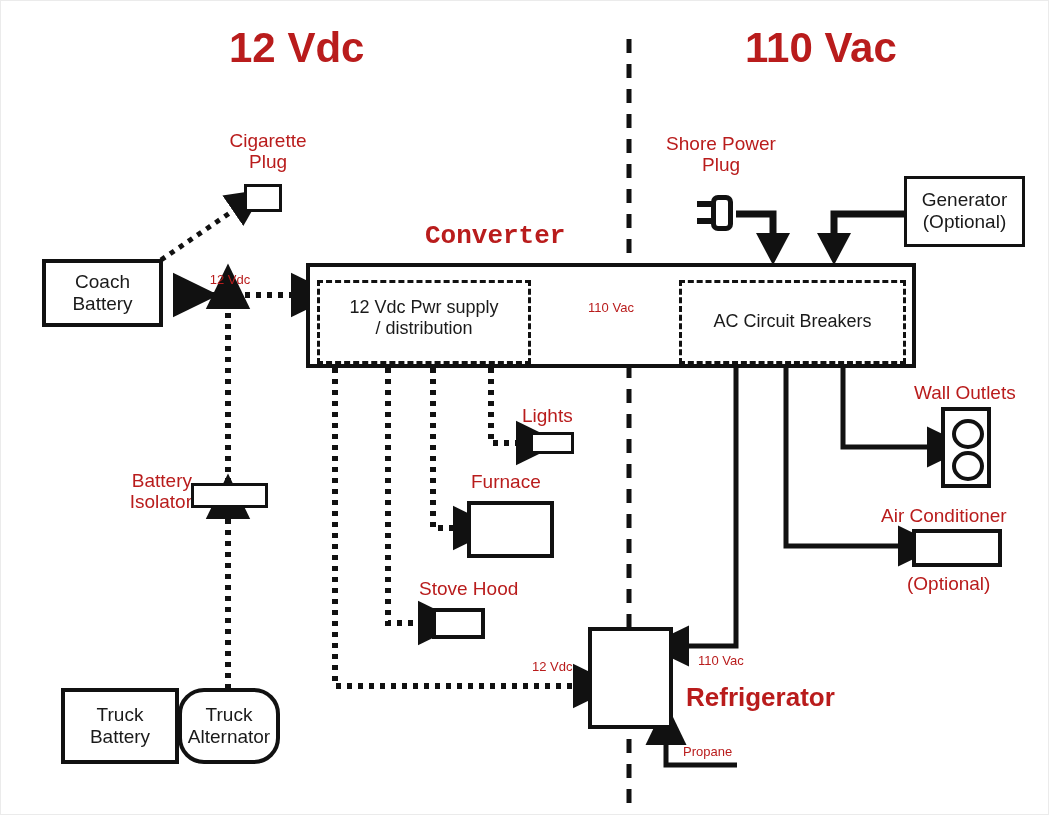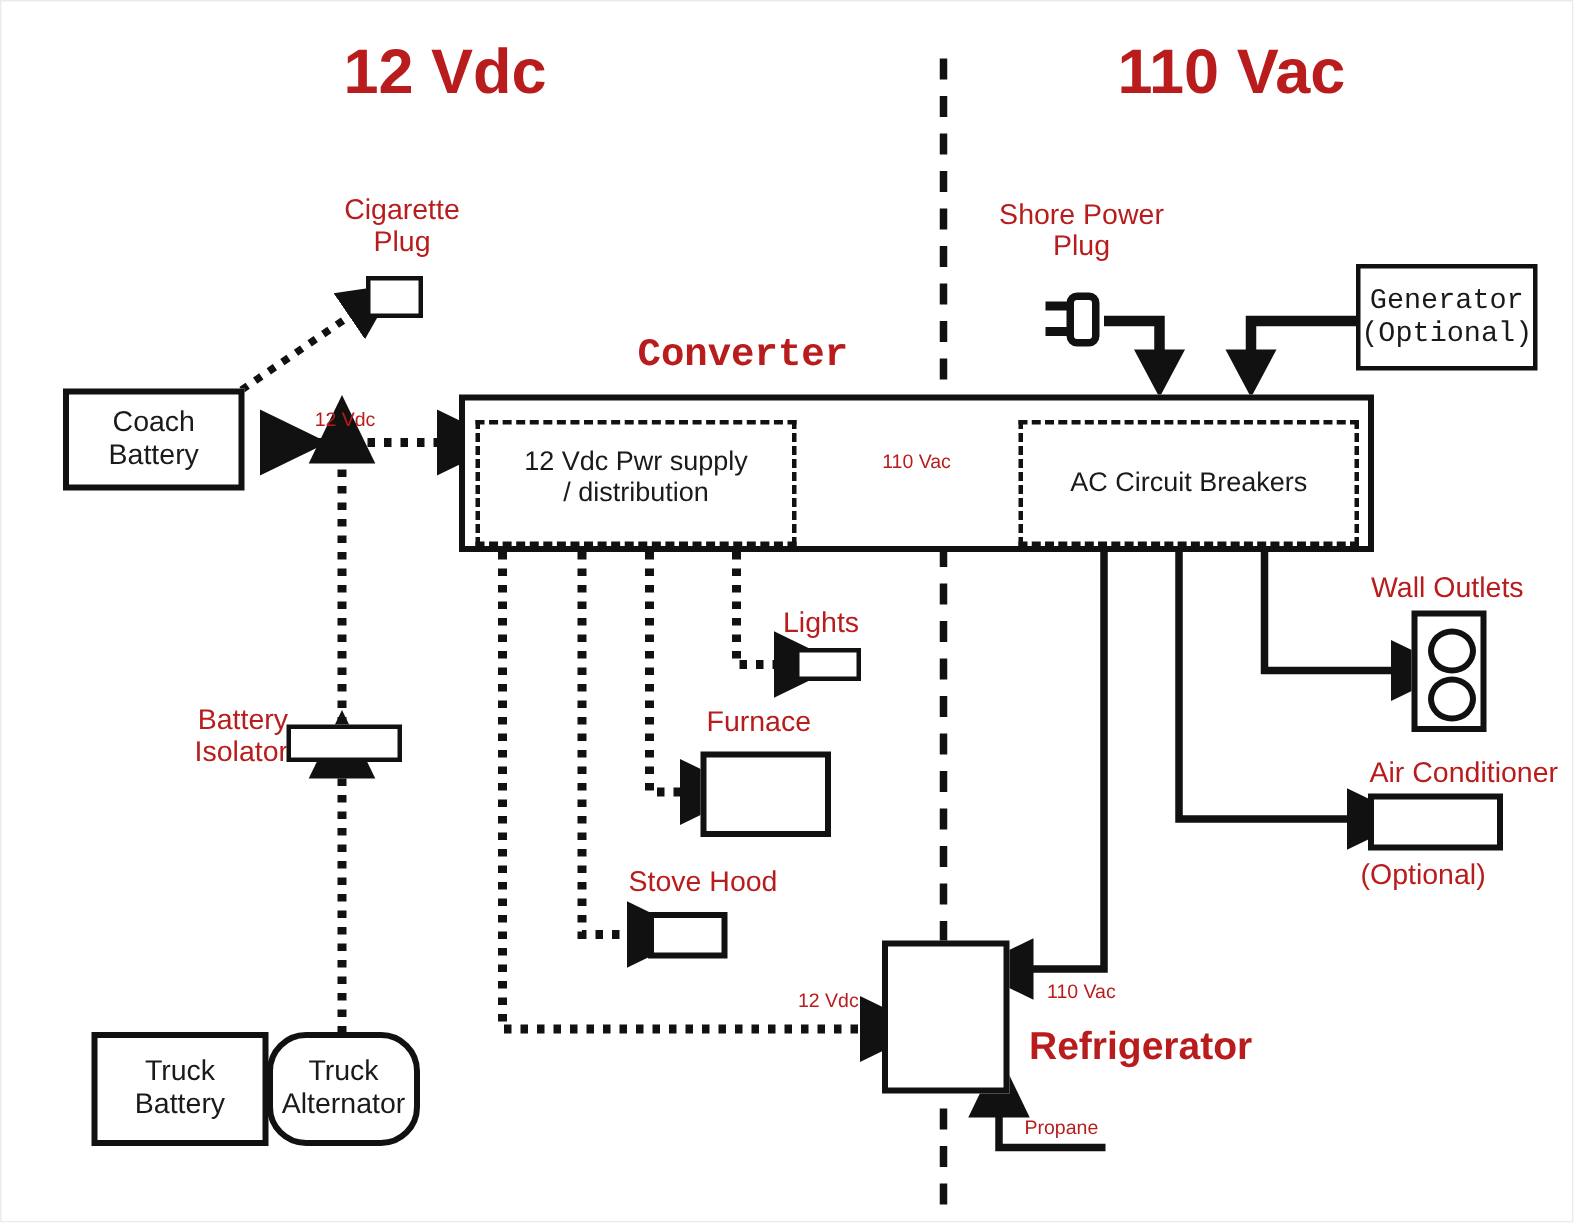--- a/index.html
+++ b/index.html
@@ -195,30 +195,30 @@
 
   <div class="lbl lbl-reg" style="left:418px; top:578px;">Stove Hood</div>
   <div class="box" style="left:431px; top:607px; width:53px; height:31px;"></div>
 
   <div class="lbl lbl-reg ctr" style="left:646px; top:133px; width:148px;">Shore Power<br>Plug</div>
   <div class="plug-body" style="left:710px; top:194px; width:22px; height:36px;"></div>
   <div class="plug-prong" style="left:696px; top:200px; width:16px; height:6px;"></div>
   <div class="plug-prong" style="left:696px; top:217px; width:16px; height:6px;"></div>
 
   <div class="box-thin" style="left:903px; top:175px; width:121px; height:71px;">
-    <div class="boxtext lbl-reg" style="top:10px;font-family:Liberation Mono, monospace;">Generator<br>(Optional)</div>
+    <div class="boxtext lbl-reg" style="top:10px;">Generator<br>(Optional)</div>
   </div>
 
   <div class="lbl lbl-reg" style="left:913px; top:382px;">Wall Outlets</div>
   <div class="box" style="left:940px; top:406px; width:50px; height:81px;">
     <div class="outlet-hole" style="left:7px; top:8px; width:32px; height:30px;"></div>
     <div class="outlet-hole" style="left:7px; top:40px; width:32px; height:30px;"></div>
   </div>
 
-  <div class="lbl lbl-reg" style="left:880px; top:505px;margin-left:32px;">Air Conditioner</div>
+  <div class="lbl lbl-reg" style="left:880px; top:505px;">Air Conditioner</div>
   <div class="box" style="left:911px; top:528px; width:90px; height:38px;"></div>
   <div class="lbl lbl-reg" style="left:906px; top:573px;">(Optional)</div>
 
   <div class="box" style="left:587px; top:626px; width:85px; height:102px;"></div>
   <div class="lbl title-mid" style="left:685px; top:682px;">Refrigerator</div>
 
   <div class="lbl lbl-sm" style="left:531px; top:659px;">12 Vdc</div>
   <div class="lbl lbl-sm" style="left:697px; top:653px;">110 Vac</div>
   <div class="lbl lbl-sm" style="left:682px; top:744px;">Propane</div>
 

